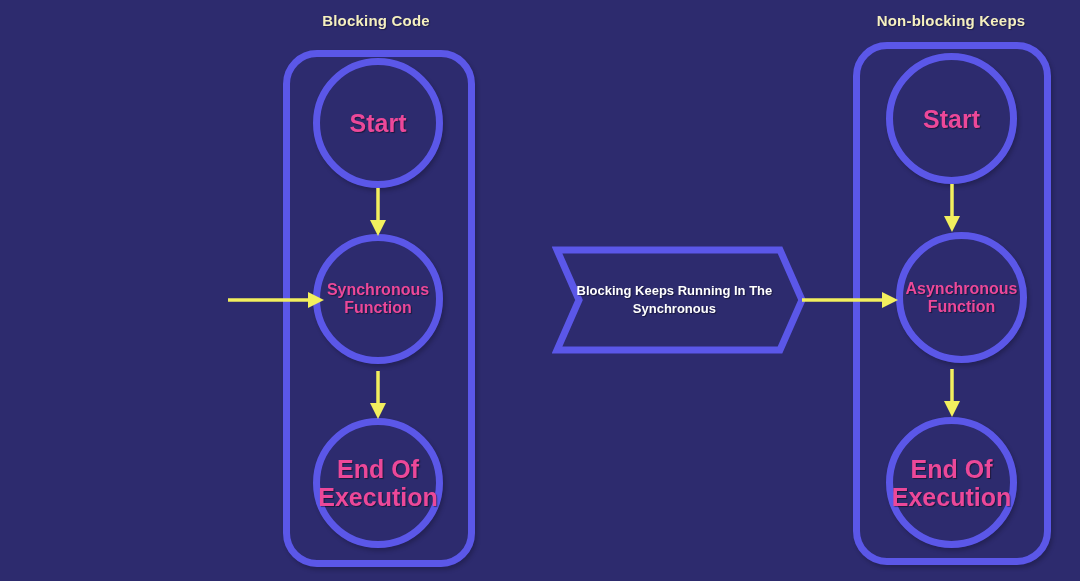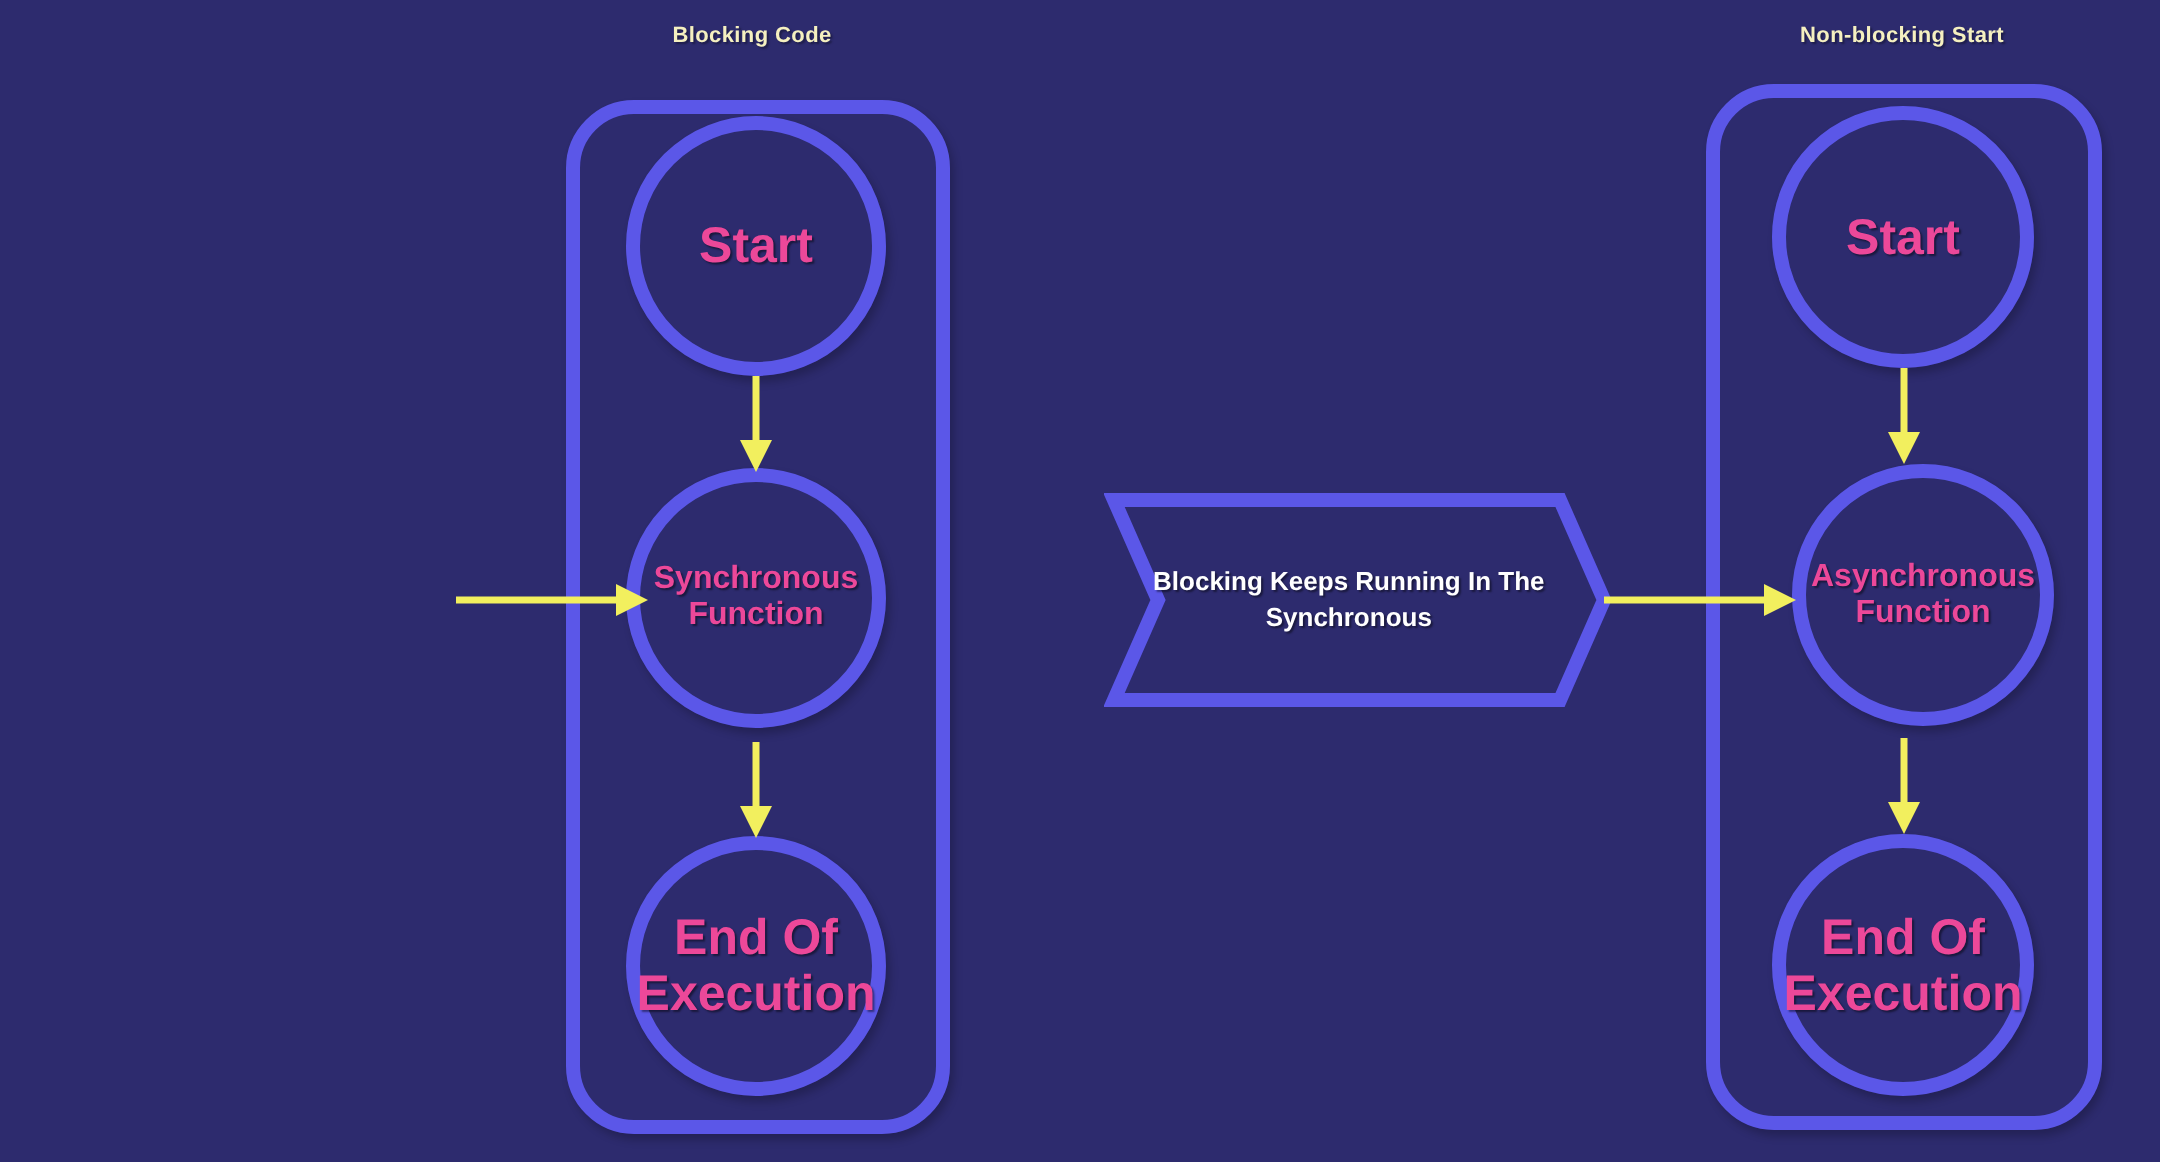--- a/index.html
+++ b/index.html
@@ -11,21 +11,21 @@
     position: relative;
     width: 1080px;
     height: 581px;
     background: #2d2b6e;
     overflow: hidden;
     font-family: "Liberation Sans", sans-serif;
   }
   .panel-title {
     position: absolute;
     color: #f5f0c0;
-    font-size: 11px;
+    font-size: 15px;
     font-weight: bold;
     letter-spacing: 0.2px;
     text-align: center;
     white-space: nowrap;
     transform: translateX(-50%);
     text-shadow: 1px 1px 1px rgba(0,0,0,0.35);
   }
   .group-box {
     position: absolute;
     border: 7px solid #5b57e8;
@@ -109,21 +109,21 @@
   <svg class="arrow-svg" style="left:366px; top:188px; width:24px; height:48px;" viewBox="0 0 24 48">
     <line x1="12" y1="0" x2="12" y2="32"></line>
     <polygon points="4,32 20,32 12,48"></polygon>
   </svg>
 
   <svg class="arrow-svg" style="left:366px; top:371px; width:24px; height:48px;" viewBox="0 0 24 48">
     <line x1="12" y1="0" x2="12" y2="32"></line>
     <polygon points="4,32 20,32 12,48"></polygon>
   </svg>
 
-  <div class="panel-title" style="left:951px; top:12px;">Non-blocking Start</div>
+  <div class="panel-title" style="left:951px; top:12px;">Non-blocking Keeps</div>
 
   <div class="group-box" style="left:853px; top:42px; width:198px; height:523px;"></div>
 
   <div class="node-circle sz-lg" style="left:886px; top:53px; width:131px; height:131px;">
     <span class="node-label">Start</span>
   </div>
 
   <div class="node-circle sz-sm" style="left:896px; top:232px; width:131px; height:131px;">
     <span class="node-label">
       <span>Asynchronous</span><br>

